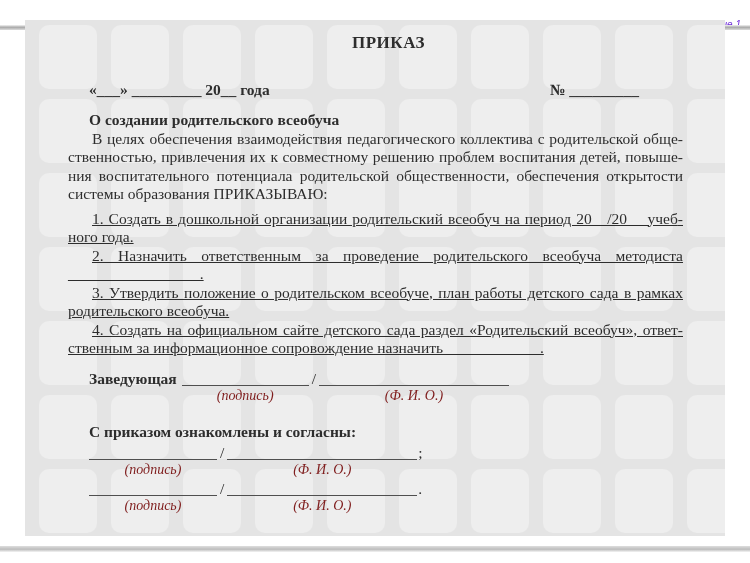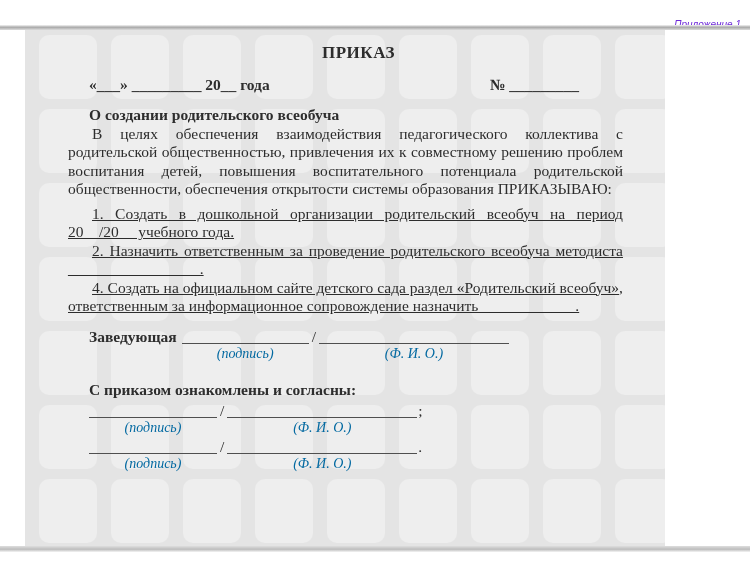--- a/index.html
+++ b/index.html
@@ -18,53 +18,53 @@
   }
   .top-shadow{
     position:absolute;top:25px;left:0;width:750px;height:5px;
     background:linear-gradient(to bottom,#f4f4f4 0%,#a9a9a9 45%,#dcdcdc 100%);
   }
   .bottom-shadow{
     position:absolute;top:546px;left:0;width:750px;height:6px;
     background:linear-gradient(to bottom,#dedede 0%,#bdbdbd 55%,#f4f4f4 100%);
   }
   .doc{
-    position:absolute;left:25px;top:30px;width:640px;height:516px;
+    position:absolute;left:25px;top:20px;width:700px;height:516px;
     background:#e4e4e4;overflow:hidden;
   }
   .tiles{position:absolute;left:0;top:0;}
   .content{
     position:relative;
     padding:12px 42px 0 43px;
     font-size:15.5px;line-height:18.5px;
   }
   .title{
     position:relative;left:13px;
     text-align:center;font-weight:bold;font-size:17px;
     letter-spacing:.5px;margin-top:2px;
   }
   .daterow{
     display:flex;justify-content:space-between;
-    font-weight:bold;margin-top:13px;align-items:flex-end;
+    font-weight:bold;margin-top:28px;align-items:flex-end;
   }
   .daterow .date{margin-left:21px;}
   .daterow .num{margin-right:44px;}
   .subject{font-weight:bold;margin-top:12px;margin-left:21px;}
   p{margin:0;}
   .just{text-align:justify;}
   .intro{text-indent:24px;}
   .items{margin-top:6px;}
   .item{text-indent:24px;text-decoration:underline;}
   .sigrow{margin:12px 0 0 21px;white-space:nowrap;}
   .sig-name{font-weight:bold;padding-right:5px;}
   .field{display:inline-block;vertical-align:top;}
   .field .line{display:block;height:15px;border-bottom:1.5px solid #4f4f4f;}
   .field .lbl{
     display:block;text-align:center;font-style:italic;
-    font-size:14px;line-height:15px;margin-top:2px;color:#0369a1;
+    font-size:14px;line-height:15px;margin-top:2px;color:#7f1d1d;
   }
   .w1h{width:127px;}
   .w1{width:128px;}
   .w2{width:190px;}
   .slash{display:inline-block;vertical-align:top;line-height:17px;padding:0 3px;}
   .tail{display:inline-block;vertical-align:top;line-height:17px;padding-left:1px;}
   .ackhead{font-weight:bold;margin:20px 0 0 21px;}
   .sigrow.ack1{margin-top:3px;}
   .sigrow.ack2{margin-top:3px;}
 </style>
@@ -97,20 +97,21 @@
         <span class="num">№ _________</span>
       </div>
 
       <div class="subject">О создании родительского всеобуча</div>
 
       <p class="intro just">В целях обеспечения взаимодействия педагогического коллектива с родительской обще­ственностью, привлечения их к совместному решению проблем воспитания детей, повыше­ния воспитательного потенциала родительской общественности, обеспечения открытости системы образования ПРИКАЗЫВАЮ:</p>
 
       <div class="items">
         <p class="item just">1. Создать в дошкольной организации родительский всеобуч на период 20__/20__ учеб­ного года.</p>
         <p class="item just">2. Назначить ответственным за проведение родительского всеобуча методиста _________________.</p>
+        <p class="item just">3. Утвердить положение о родительском всеобуче, план работы детского сада в рамках родительского всеобуча.</p>
         <p class="item just">4. Создать на официальном сайте детского сада раздел «Родительский всеобуч», ответ­ственным за информационное сопровождение назначить ____________.</p>
       </div>
 
       <p class="sigrow">
         <span class="sig-name">Заведующая</span><span class="field w1h"><span class="line"></span><span class="lbl">(подпись)</span></span><span class="slash">/</span><span class="field w2"><span class="line"></span><span class="lbl">(Ф. И. О.)</span></span>
       </p>
 
       <p class="ackhead">С приказом ознакомлены и согласны:</p>
 
       <p class="sigrow ack1">

